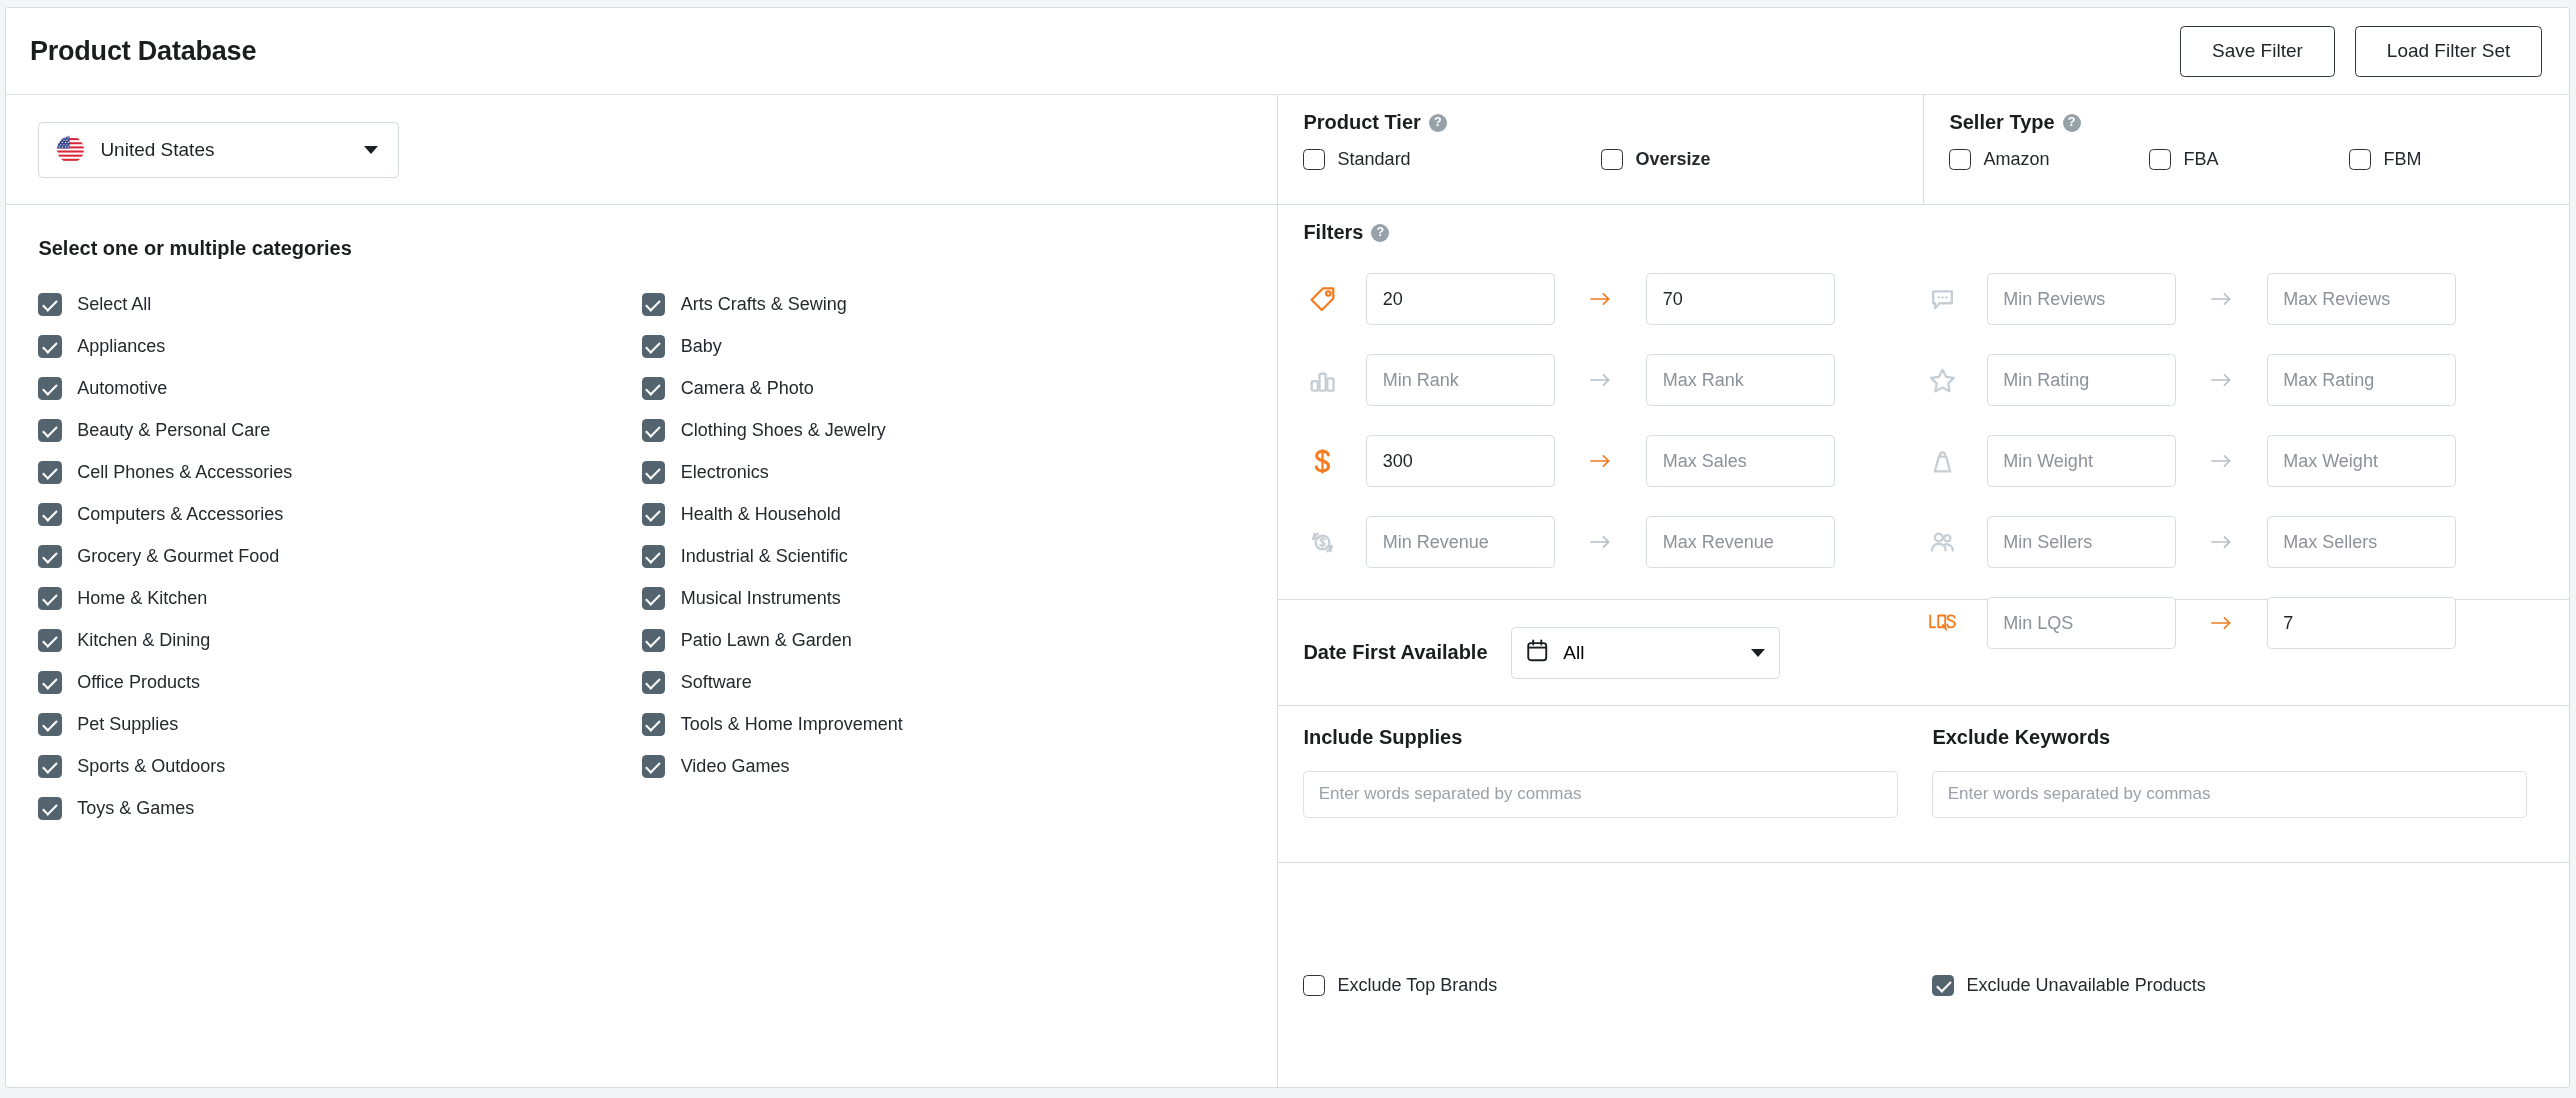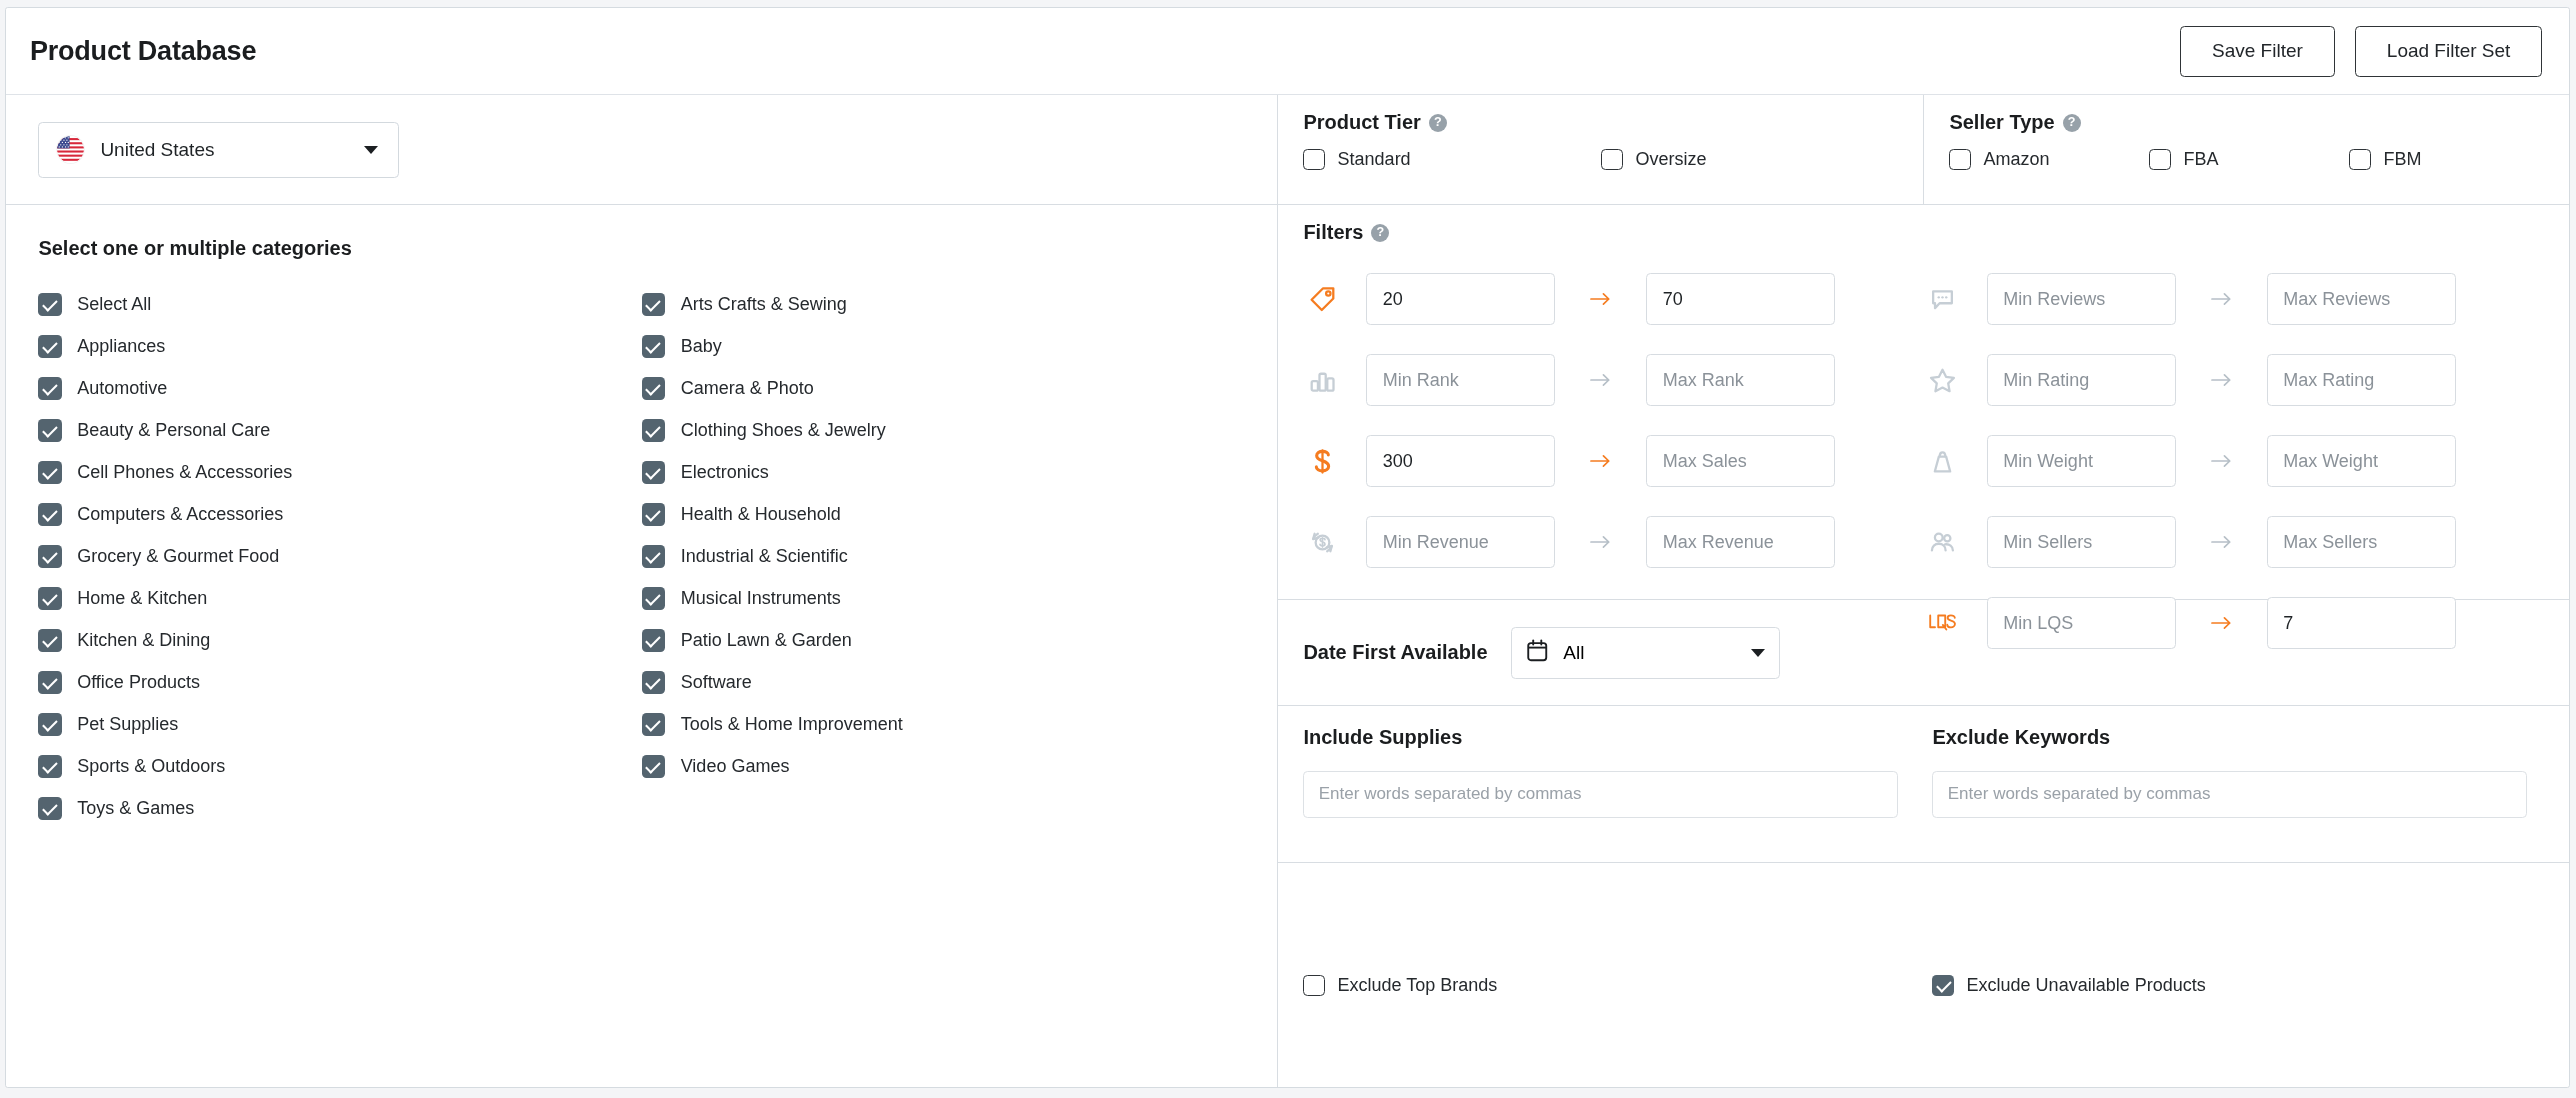--- a/index.html
+++ b/index.html
@@ -435,21 +435,21 @@
         <div class="tier-block">
           <div class="sec-title">
             <span>Product Tier</span>
             <span class="help">?</span>
           </div>
           <div class="opt-row" id="tier-opts">
                 <div class="opt" style="width: 298px;">
                   <span class="cb unchecked"></span>
                   <span class="opt-label">Standard</span>
                 </div>
-                <div class="opt" style="width: 271px;">
+                <div class="opt" style="width: 271px; font-weight: bold;">
                   <span class="cb unchecked"></span>
                   <span class="opt-label">Oversize</span>
                 </div>
               </div>
         </div>
         <div class="seller-block">
           <div class="sec-title">
             <span>Seller Type</span>
             <span class="help">?</span>
           </div>

